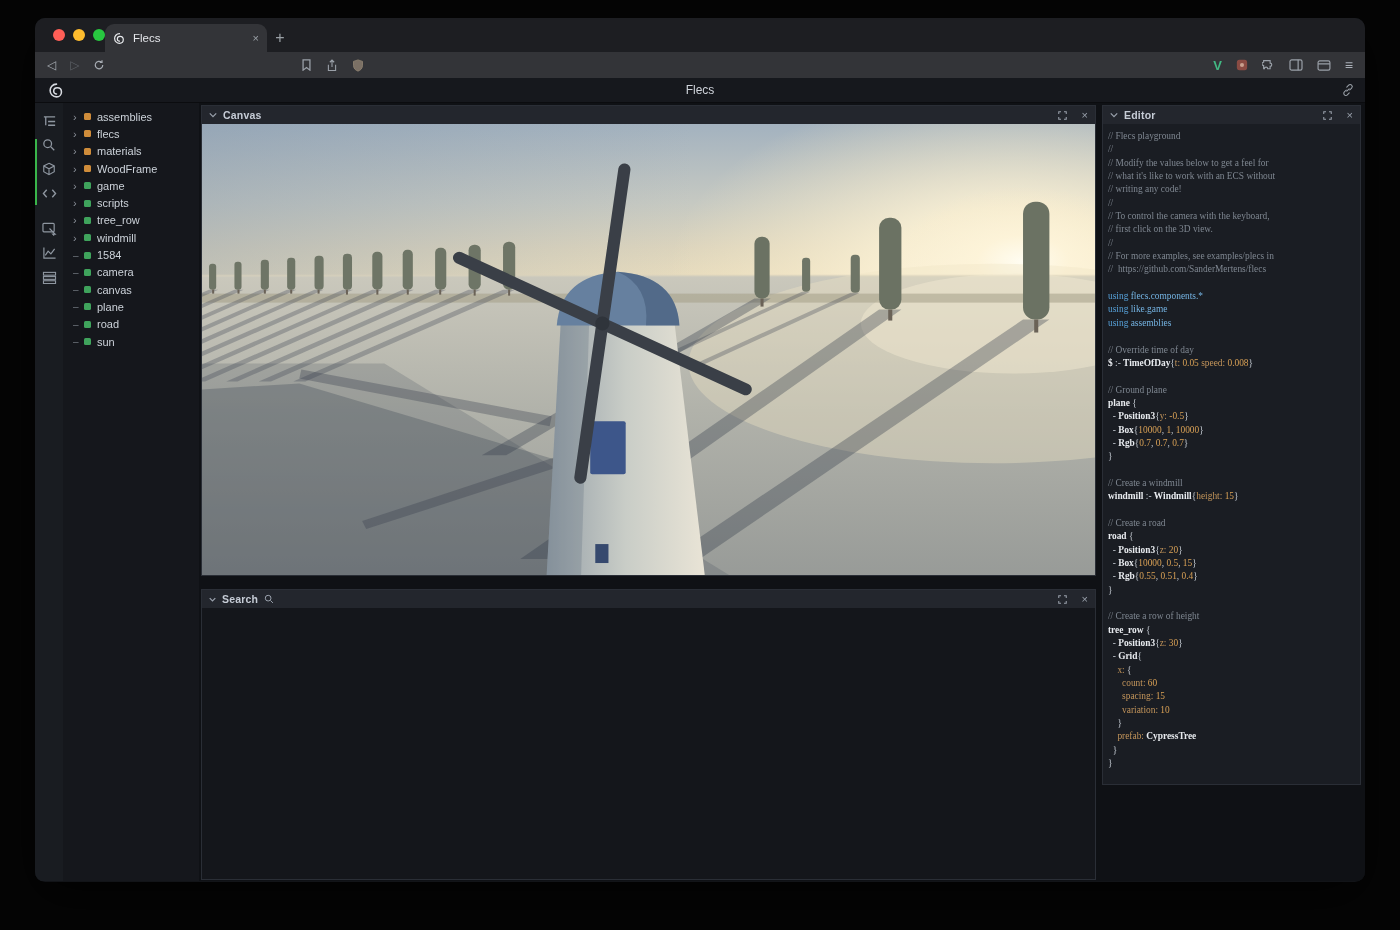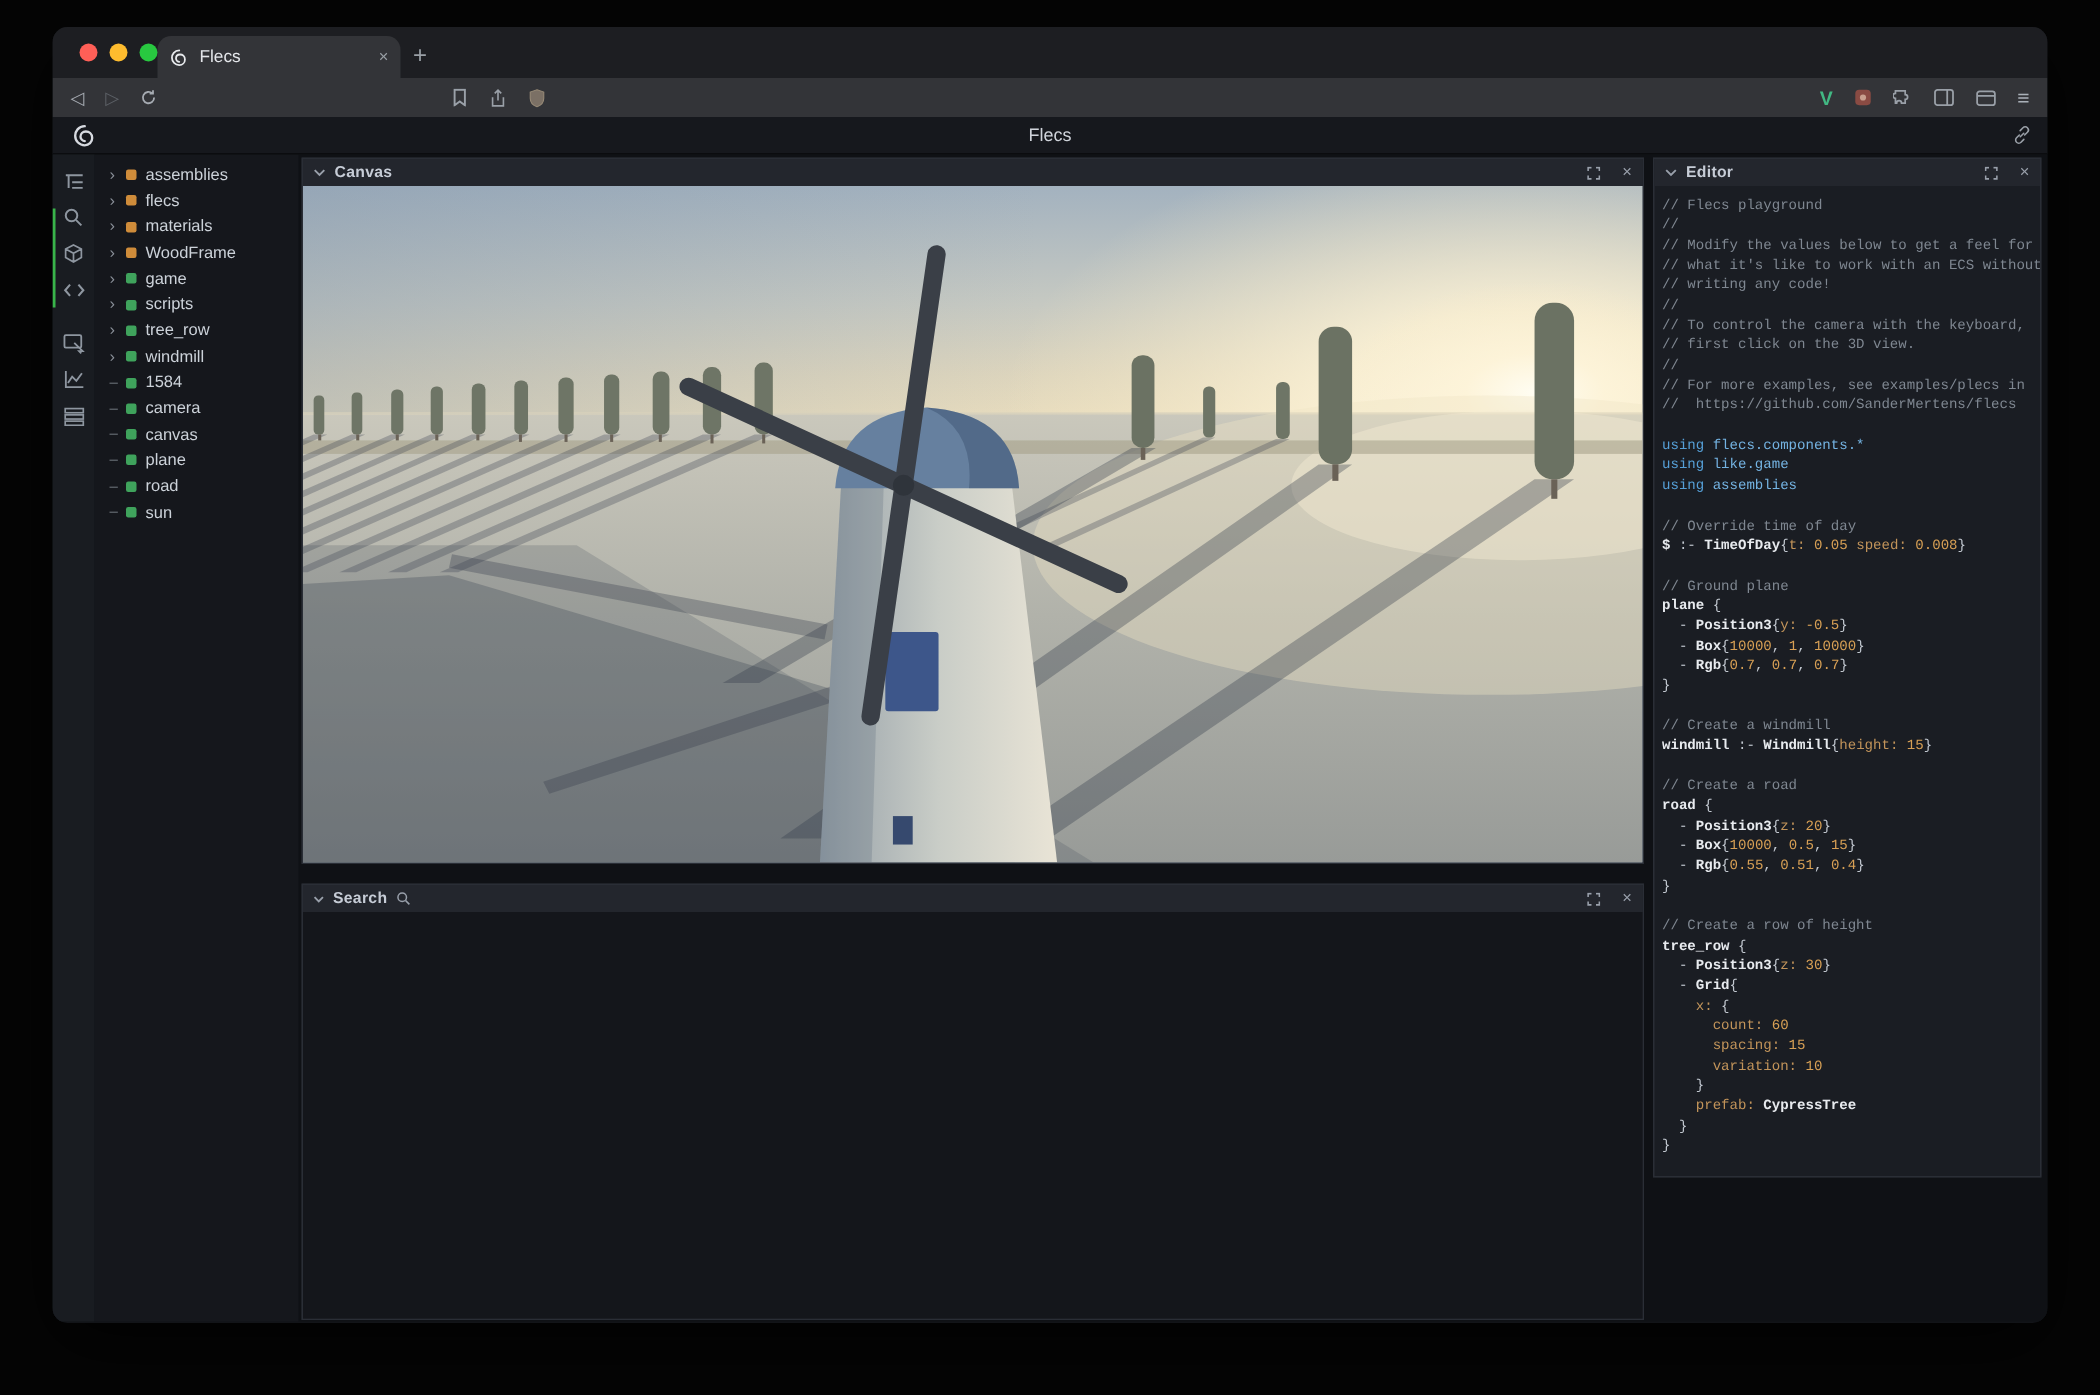--- a/index.html
+++ b/index.html
@@ -55,21 +55,21 @@
   .canvas-panel{height:471px}
   .canvas-body{flex:1;overflow:hidden;background:#9aa5ad}
   .canvas-body svg{width:100%;height:100%;display:block}
   .panel-gap{height:13px}
   .search-panel{flex:1;margin-bottom:1px}
   .search-body{flex:1;background:#14161b}
 
   .editor-col{width:266px;flex:0 0 266px;padding:2px 4px 0 3px}
   .editor-panel{height:680px}
   .editor-body{flex:1;overflow:hidden;padding:6px 5px}
-  .code-line{font-family:Liberation Mono, monospace;font-size:9.4px;line-height:13.35px;white-space:pre;color:#c3c9d1}
+  .code-line{font-family:Liberation Serif, serif;font-size:9.4px;line-height:13.35px;white-space:pre;color:#c3c9d1}
   .tok-plain{color:#c3c9d1}
   .tok-comment{color:#7f8791}
   .tok-keyword{color:#56a0d8}
   .tok-module{color:#74b3e2}
   .tok-entity{color:#e8ebef;font-weight:bold}
   .tok-number{color:#d8a055}
   .tok-key{color:#c2945a}
 </style>
 </head>
 <body>

